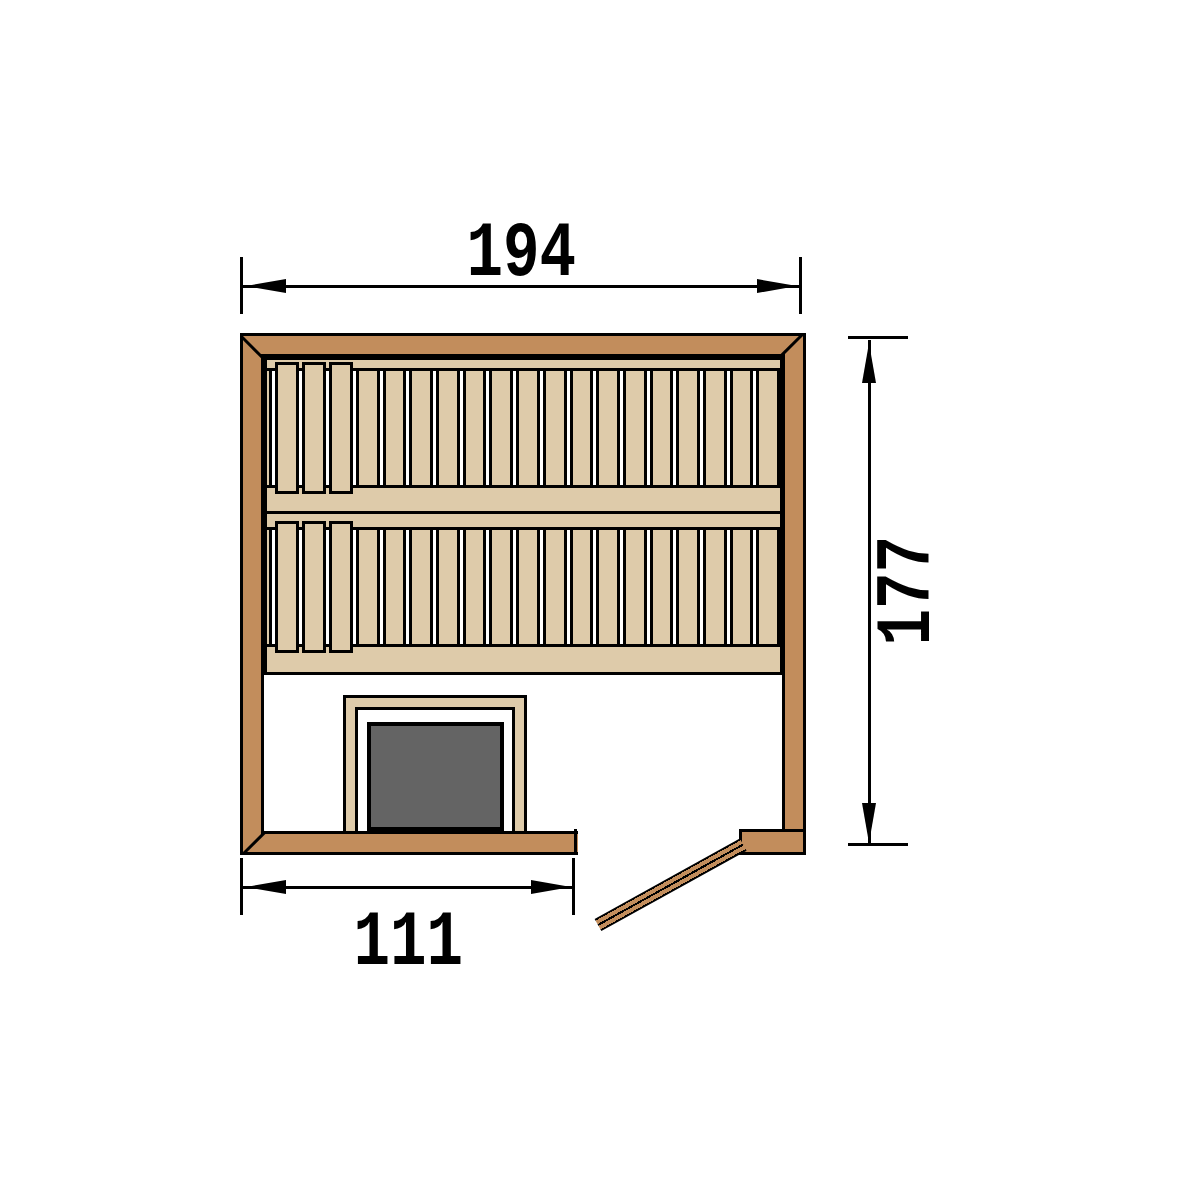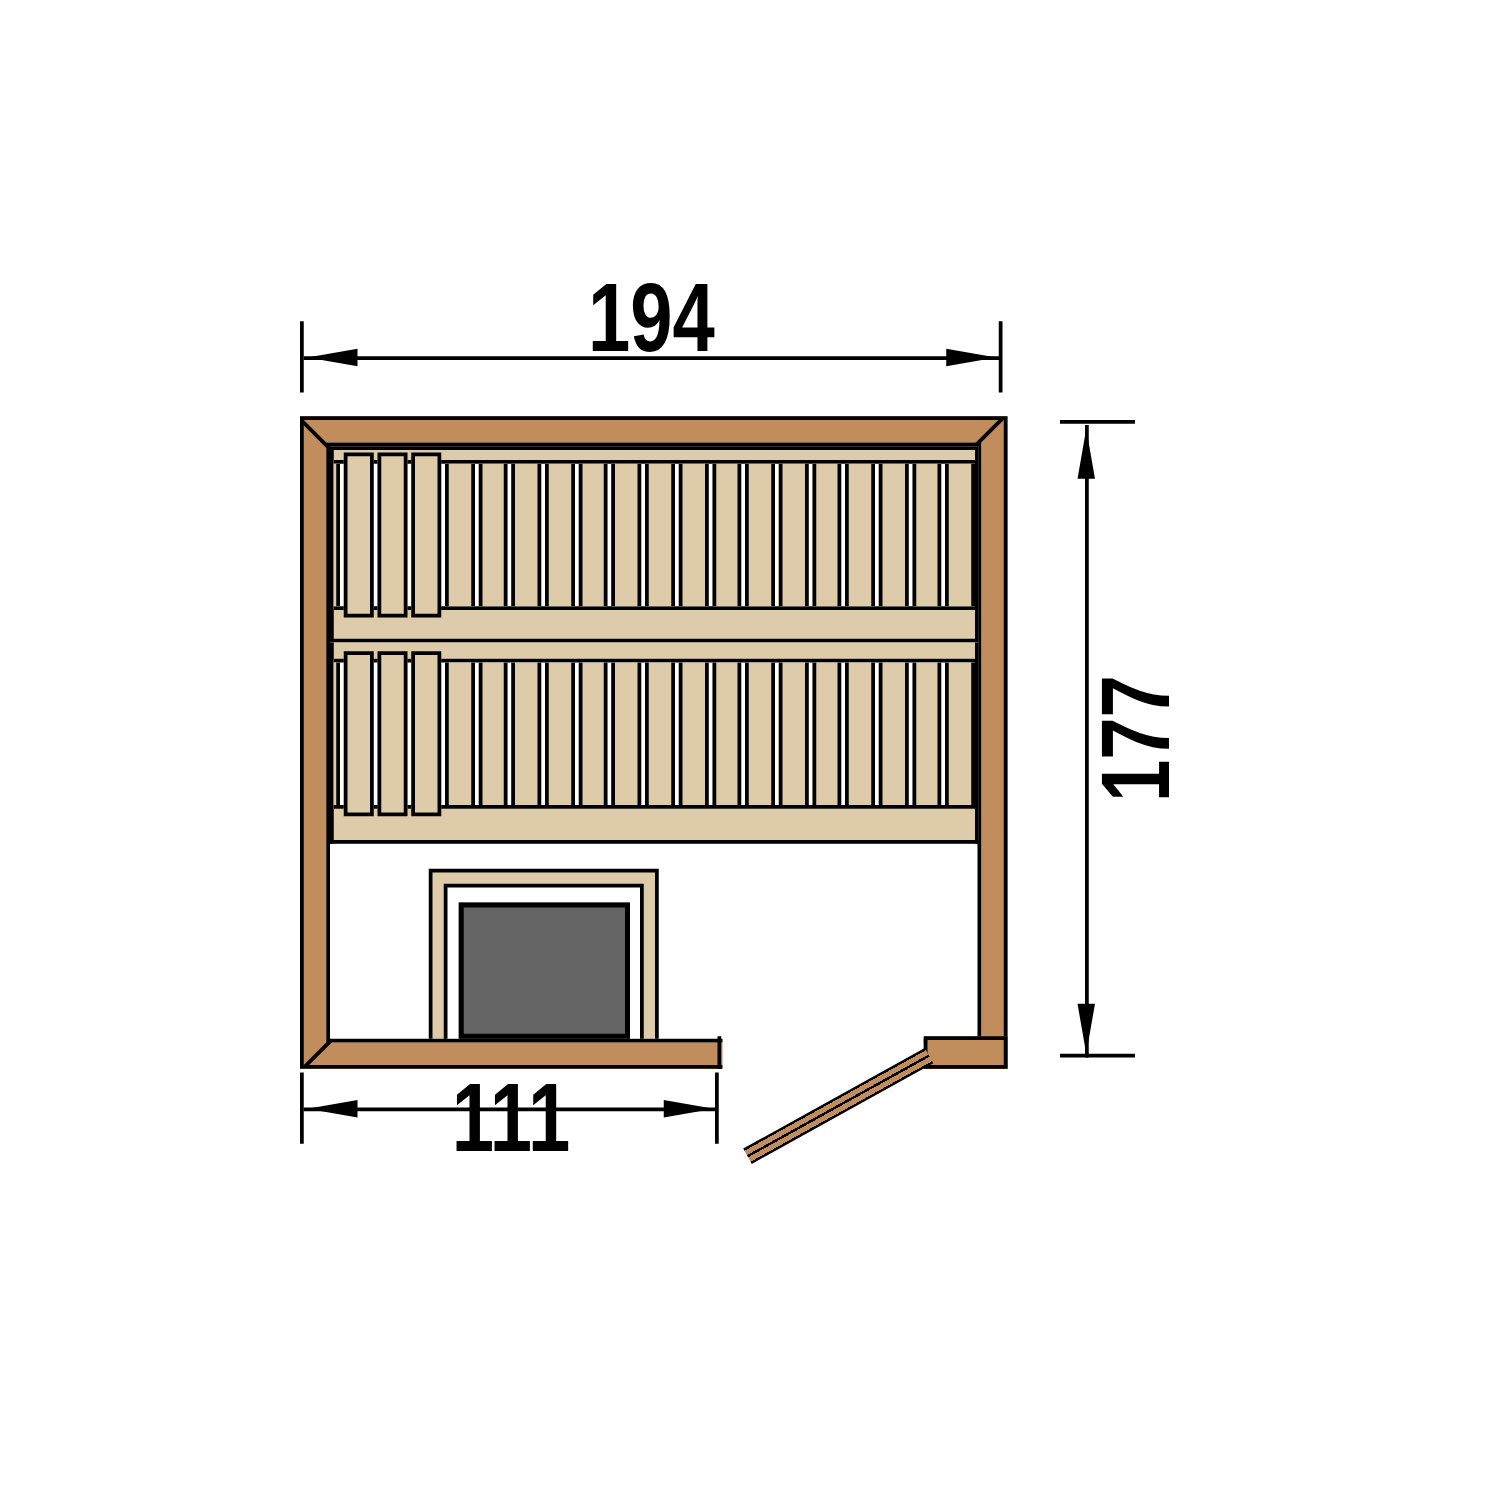--- a/index.html
+++ b/index.html
@@ -3,20 +3,21 @@
 <meta charset="utf-8">
 <style>
   * { box-sizing: border-box; margin: 0; padding: 0; }
   html, body { background: #fff; }
   body { font-family: "Liberation Sans", "DejaVu Sans", sans-serif; }
   #canvas {
     position: relative;
     width: 964px; height: 1200px;
     background: var(--background, #ffffff);
     overflow: hidden;
+    font-family: Liberation Mono, monospace;
   }
   .abs { position: absolute; }
 
   
   .frame {
     left: 240px; top: 333px; width: 566px; height: 522px;
     border: 3px solid var(--line, #000);
     background: var(--wall, #c28d5c);
   }
   .interior {
@@ -215,17 +216,17 @@
   <div class="abs ah down" style="left:862px; top:803px;"></div>
   <div class="abs dim-label rot" style="left:828px; top:552px; width:160px; height:78px;">
     <span class="squeeze">177</span>
   </div>
 
   <div class="abs tick-v" style="left:240px; top:858px;"></div>
   <div class="abs tick-v" style="left:572px; top:858px;"></div>
   <div class="abs dim-line-h" style="left:243px; top:886px; width:331px;"></div>
   <div class="abs ah left" style="left:246px; top:880px;"></div>
   <div class="abs ah right" style="left:531px; top:880px;"></div>
-  <div class="abs dim-label" style="left:243px; top:855px; width:331px;">
+  <div class="abs dim-label" style="left:243px; top:904px; width:331px;">
     <span class="squeeze">111</span>
   </div>
 
 </div>
 
 </body></html>

